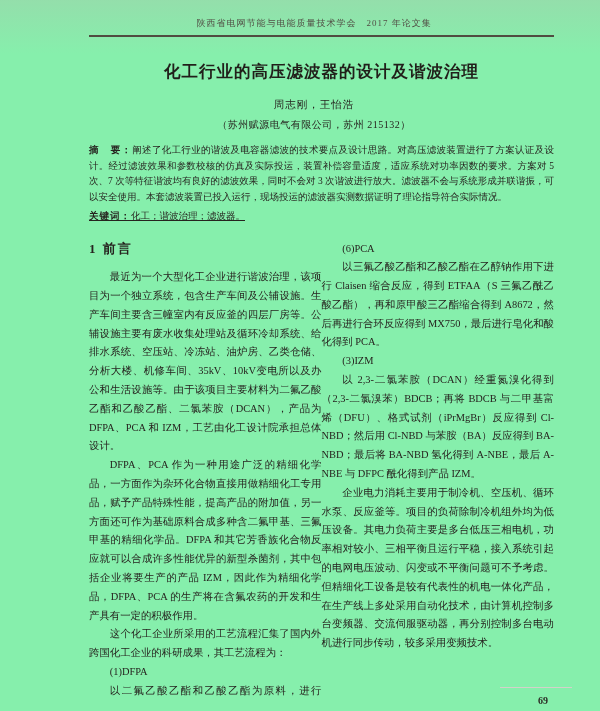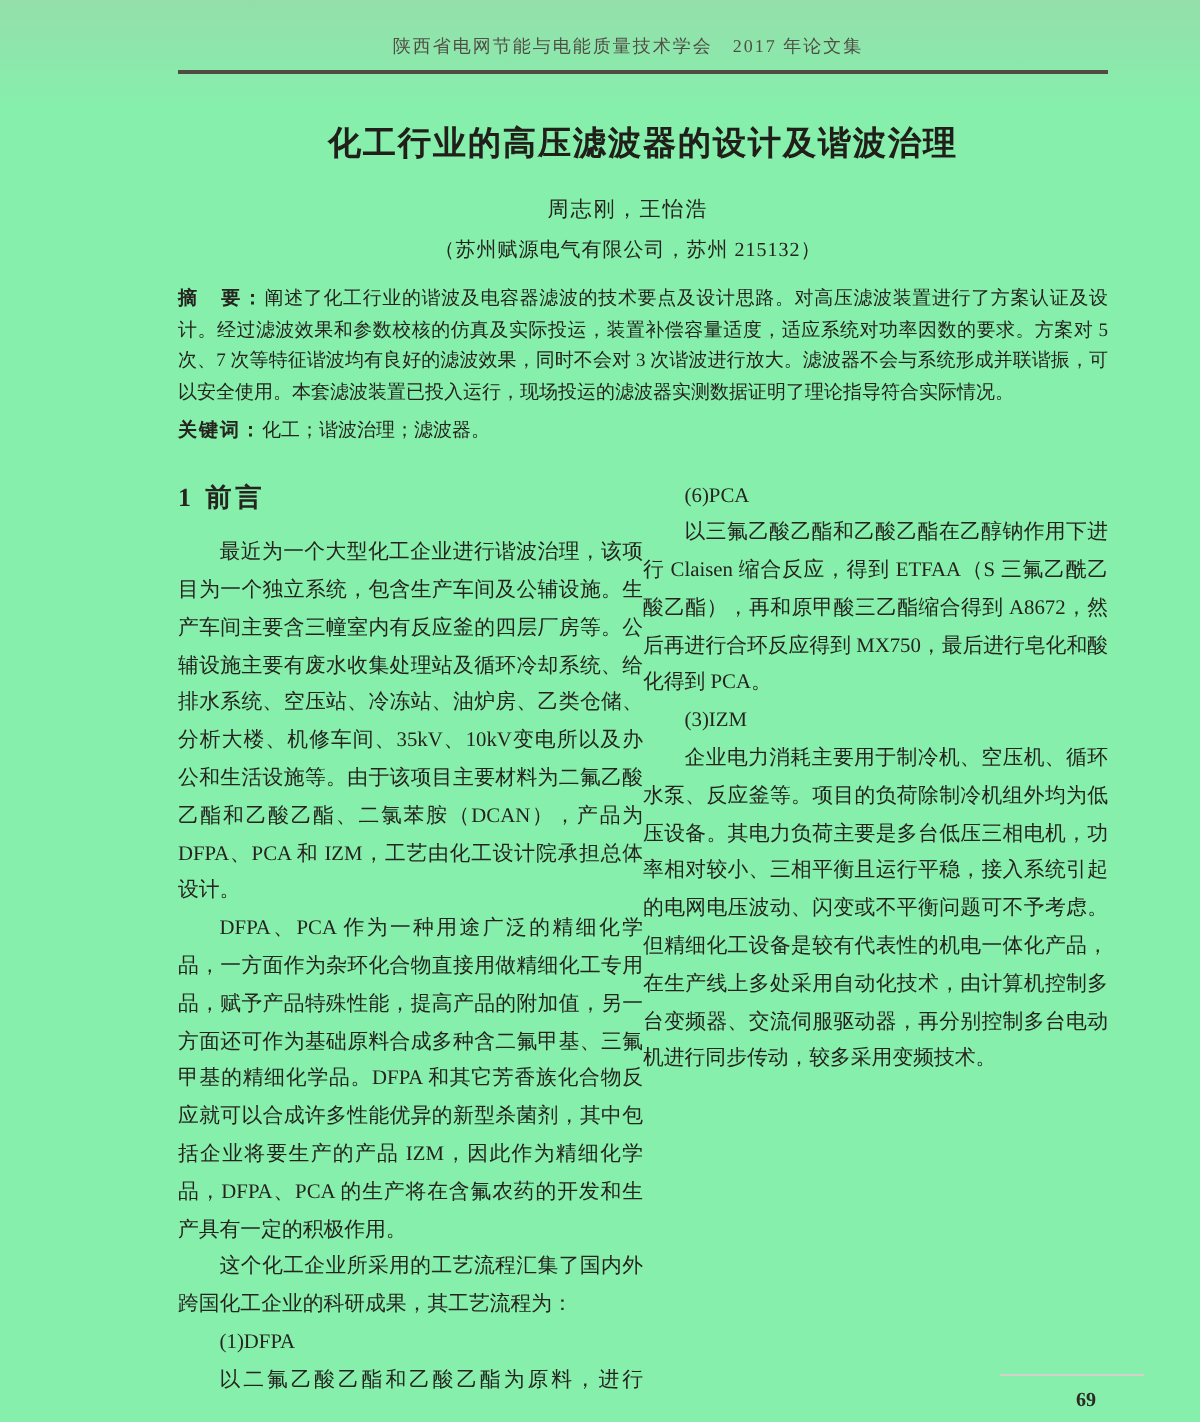--- a/index.html
+++ b/index.html
@@ -65,20 +65,21 @@
     text-align: justify;
   }
   .abstract b, .keywords b {
     font-weight: bold;
     letter-spacing: 1px;
   }
   .keywords {
     margin: 4px 60px 0 75px;
     font-size: 9.5px;
     line-height: 15.5px;
+    text-decoration: underline;
   }
   .columns {
     margin: 15px 60px 0 75px;
     display: flex;
     height: 462px;
     overflow: hidden;
   }
   .col {
     flex: 1;
     min-width: 0;
@@ -149,20 +150,21 @@
           <p class="body-p">这个化工企业所采用的工艺流程汇集了国内外跨国化工企业的科研成果，其工艺流程为：</p>
           <p class="body-p">(1)DFPA</p>
           <p class="body-p">以二氟乙酸乙酯和乙酸乙酯为原料，进行 Claisen 酯缩合反应，得到中间体 DFKE（4，4-二氟乙酰乙酸乙酯），再和原甲酸三乙酯在醋酐的作用下缩合得到 DFVKE（2-乙氧亚甲基-4，4-二氟乙酰乙酸乙酯），然后和甲基肼经过闭环、水解，</p>
         </div>
     </div>
     <div class="col">
       <div>
           <p class="body-p">(6)PCA</p>
           <p class="body-p">以三氟乙酸乙酯和乙酸乙酯在乙醇钠作用下进行 Claisen 缩合反应，得到 ETFAA（S 三氟乙酰乙酸乙酯），再和原甲酸三乙酯缩合得到 A8672，然后再进行合环反应得到 MX750，最后进行皂化和酸化得到 PCA。</p>
           <p class="body-p">(3)IZM</p>
+          <p class="body-p">以 2,3-二氯苯胺（DCAN）经重氮溴化得到（2,3-二氯溴苯）BDCB；再将 BDCB 与二甲基富烯（DFU）、格式试剂（iPrMgBr）反应得到 Cl-NBD；然后用 Cl-NBD 与苯胺（BA）反应得到 BA-NBD；最后将 BA-NBD 氢化得到 A-NBE，最后 A-NBE 与 DFPC 酰化得到产品 IZM。</p>
           <p class="body-p">企业电力消耗主要用于制冷机、空压机、循环水泵、反应釜等。项目的负荷除制冷机组外均为低压设备。其电力负荷主要是多台低压三相电机，功率相对较小、三相平衡且运行平稳，接入系统引起的电网电压波动、闪变或不平衡问题可不予考虑。但精细化工设备是较有代表性的机电一体化产品，在生产线上多处采用自动化技术，由计算机控制多台变频器、交流伺服驱动器，再分别控制多台电动机进行同步传动，较多采用变频技术。</p>
         </div>
     </div>
   </div>
 
   <div class="pagenum-rule"></div>
   <span class="page-number">69</span>
 </div>
 
 </body></html>

